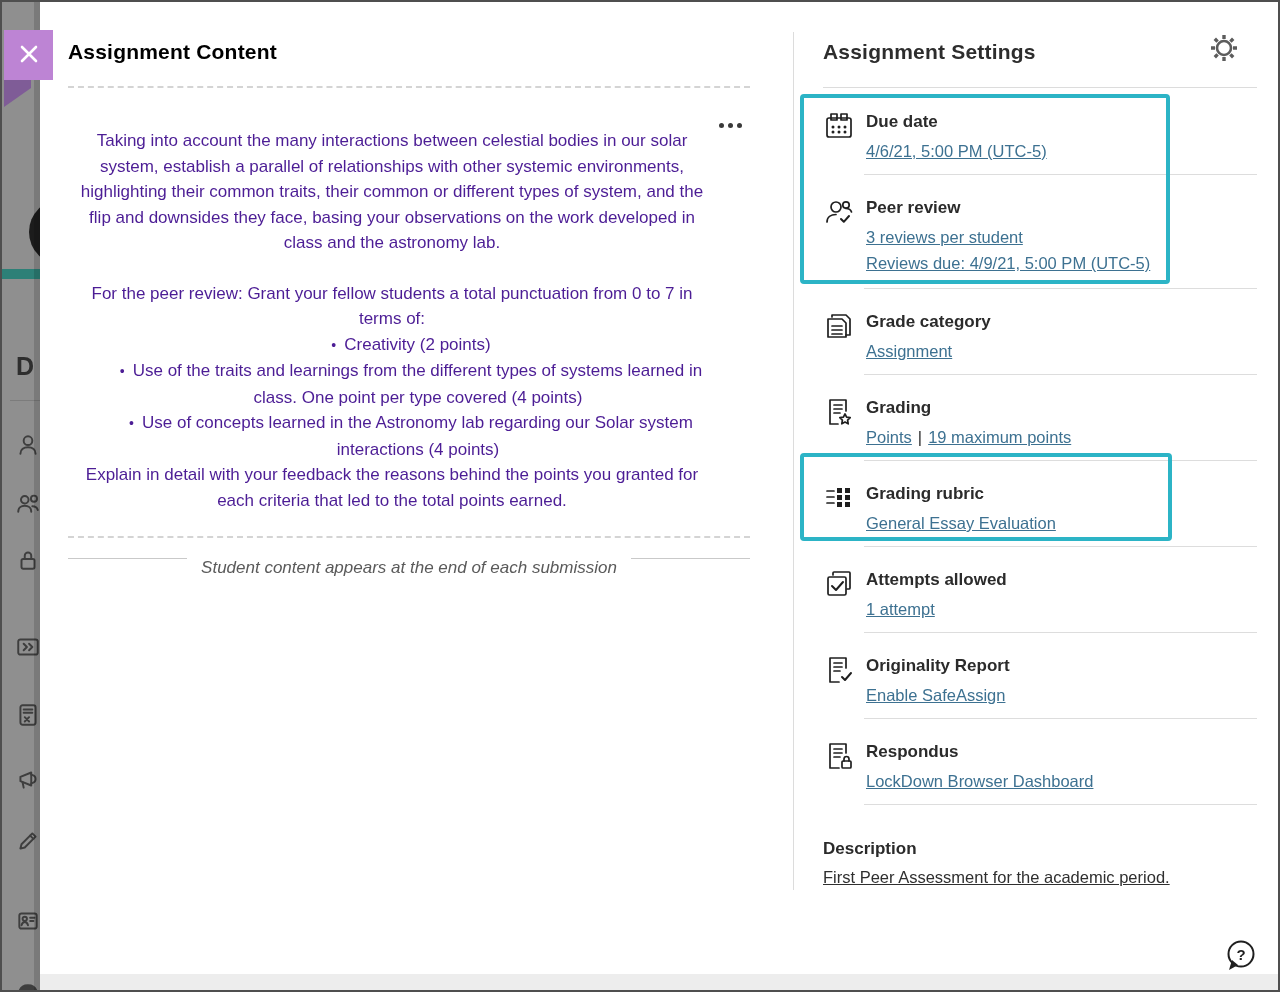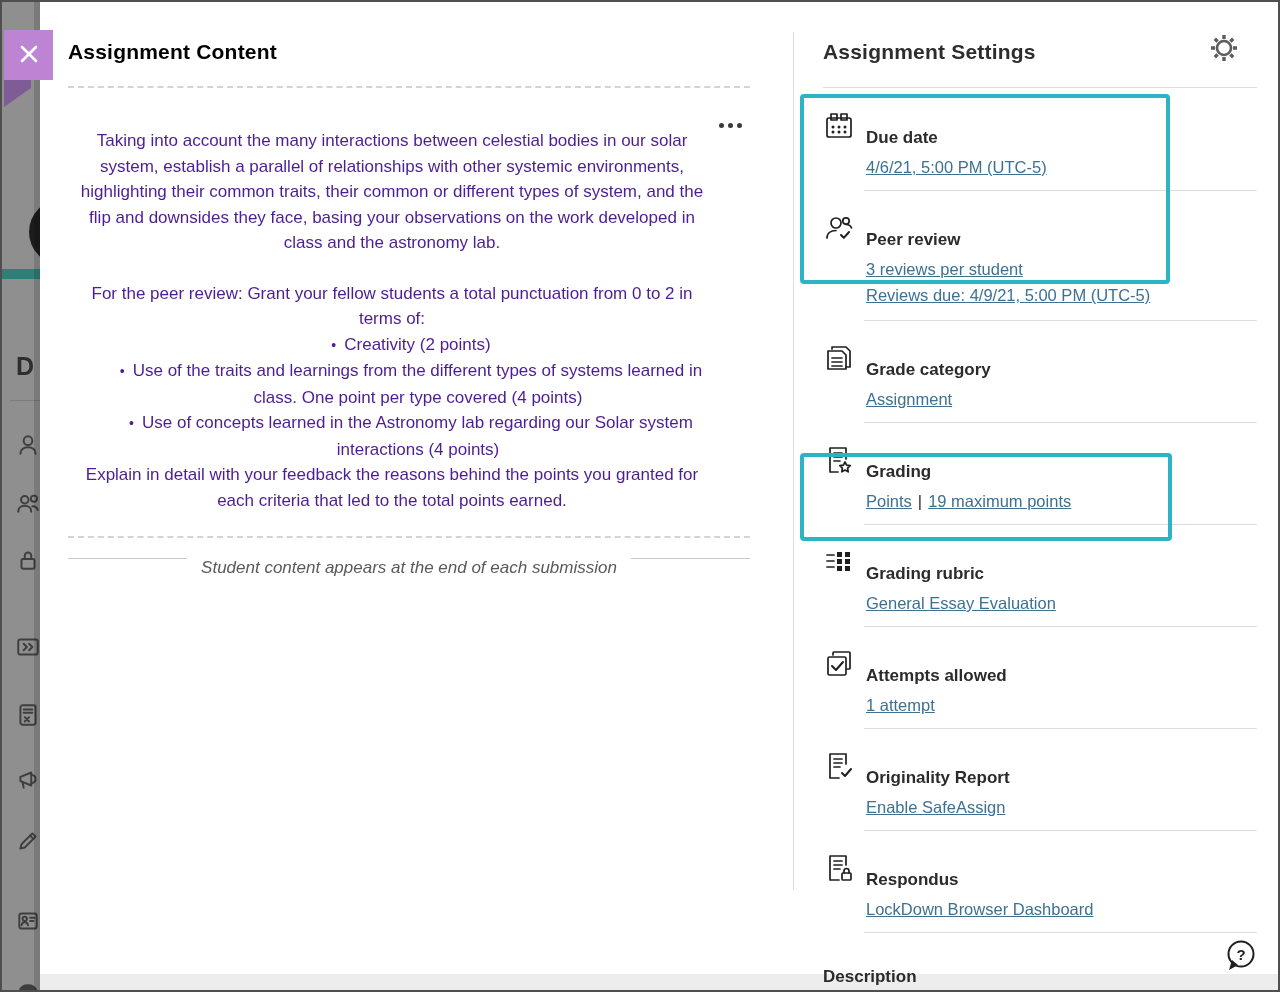--- a/index.html
+++ b/index.html
@@ -63,21 +63,21 @@
                color:#2d2d2d; letter-spacing:.2px; }
   .gear-btn { position:absolute; left:1204px; top:29px; width:36px; height:36px; border:none;
                background:transparent; cursor:pointer; padding:0; }
   .h-divider { position:absolute; left:821px; top:85px; width:434px; height:1px; background:#dcdcdc; }
 
   .settings-list { position:absolute; left:800px; top:87px; width:455px; }
   .setting-row { display:flex; padding:22px 0 12px 0; }
   .setting-row.double { padding-bottom:14px; }
   .s-icon { width:30px; height:30px; margin-left:22px; margin-right:12px; flex:none; }
   .s-icon svg { stroke:#1f1f1f; fill:none; stroke-width:1.7; stroke-linecap:round; stroke-linejoin:round; }
-  .s-body { flex:1;margin-top:16px; }
+  .s-body { flex:1; }
   .s-title { font-size:17px; font-weight:bold; color:#2b2b2b; line-height:22px; }
   .s-link { display:inline-block; margin-top:7px; font-size:16.5px; line-height:22px;
             color:#3d7191; text-decoration:underline; cursor:pointer; }
   .s-link.block { display:block; margin-top:7px; }
   .s-link.second { margin-top:4px; }
   .s-sep { color:#2b2b2b; font-size:16.5px; margin:0 6px; }
   .row-divider { margin-left:62px; width:393px; height:1px; background:#dddddd; }
 
   .desc-block { margin:34px 0 0 21px; }
   .desc-title { font-size:17px; font-weight:bold; color:#2b2b2b; }
@@ -175,21 +175,21 @@
   <h1 class="content-title" style="z-index:3;position:absolute;">Assignment Content</h1>
   <div class="dash-divider dash-1" style="z-index:3"></div>
   <button class="more-btn" style="z-index:3" aria-label="More options">
     <i></i>
       <i></i>
       <i></i>
   </button>
 
   <div class="body-text" style="z-index:3">
     <p class="gap">Taking into account the many interactions between celestial bodies in our solar system, establish a parallel of relationships with other systemic environments, highlighting their common traits, their common or different types of system, and the flip and downsides they face, basing your observations on the work developed in class and the astronomy lab.</p>
-    <p>For the peer review: Grant your fellow students a total punctuation from 0 to 2 in terms of:</p>
+    <p>For the peer review: Grant your fellow students a total punctuation from 0 to 7 in terms of:</p>
     <ul>
       <li>Creativity (2 points)</li>
       <li>Use of the traits and learnings from the different types of systems learned in class. One point per type covered (4 points)</li>
       <li>Use of concepts learned in the Astronomy lab regarding our Solar system interactions (4 points)</li>
     </ul>
     <p>Explain in detail with your feedback the reasons behind the points you granted for each criteria that led to the total points earned.</p>
   </div>
 
   <div class="dash-divider dash-2" style="z-index:3"></div>
   <div class="student-note" style="z-index:3">

